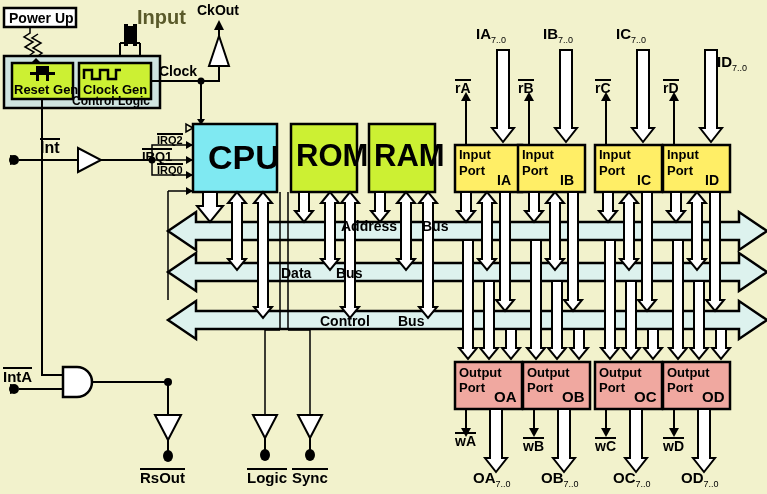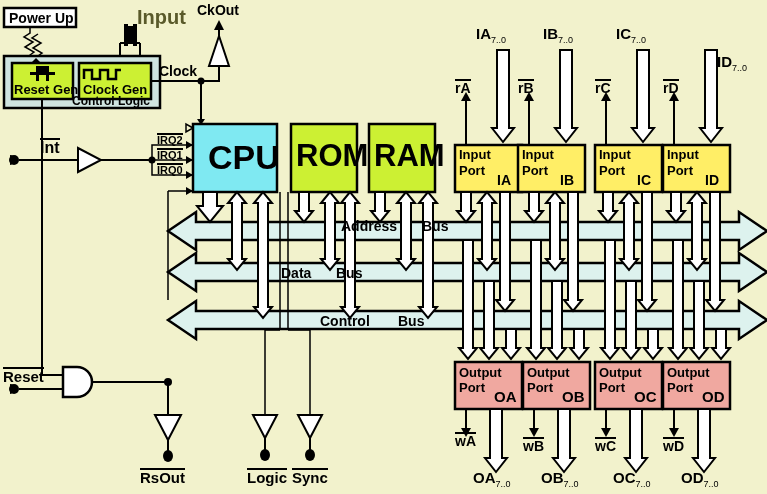--- a/index.html
+++ b/index.html
@@ -322,21 +322,21 @@
 
 <div class="lbl" style="left:159px;top:64px;font-size:14px;">Clock</div>
 
 <div class="lbl" style="left:14px;top:83px;font-size:13px;">Reset Gen</div>
 <div class="lbl" style="left:83px;top:83px;font-size:13px;">Clock Gen</div>
 <div class="lbl" style="left:72px;top:95px;font-size:12px;">Control Logic</div>
 
 <div class="lbl" style="left:3px;top:138px;font-size:16px;margin-left:37px;"><span class="ovl">Int</span></div>
 
 <div class="lbl" style="left:157px;top:133px;font-size:11px;"><span class="ovl">IRQ2</span></div>
-<div class="lbl" style="left:157px;top:148px;font-size:11px;"><span class="ovl">IRQ1</span></div>
+<div class="lbl" style="left:142px;top:148px;font-size:13px;"><span class="ovl">IRQ1</span></div>
 <div class="lbl" style="left:157px;top:163px;font-size:11px;"><span class="ovl">IRQ0</span></div>
 
 <div class="lbl" style="left:208px;top:140px;font-size:34px;">CPU</div>
 <div class="lbl" style="left:296px;top:140px;font-size:31px;">ROM</div>
 <div class="lbl" style="left:374px;top:140px;font-size:31px;">RAM</div>
 
 <div class="lbl" style="left:341px;top:219px;font-size:14px;">Address</div>
 <div class="lbl" style="left:422px;top:219px;font-size:14px;">Bus</div>
 
 <div class="lbl" style="left:281px;top:266px;font-size:14px;">Data</div>
@@ -390,18 +390,18 @@
 <div class="lbl" style="left:455px;top:432px;font-size:14px;"><span class="ovl">wA</span></div>
 <div class="lbl" style="left:523px;top:437px;font-size:14px;"><span class="ovl">wB</span></div>
 <div class="lbl" style="left:595px;top:437px;font-size:14px;"><span class="ovl">wC</span></div>
 <div class="lbl" style="left:663px;top:437px;font-size:14px;"><span class="ovl">wD</span></div>
 
 <div class="lbl" style="left:473px;top:470px;font-size:15px;"><span>OA</span><span class="sub">7..0</span></div>
 <div class="lbl" style="left:541px;top:470px;font-size:15px;"><span>OB</span><span class="sub">7..0</span></div>
 <div class="lbl" style="left:613px;top:470px;font-size:15px;"><span>OC</span><span class="sub">7..0</span></div>
 <div class="lbl" style="left:681px;top:470px;font-size:15px;"><span>OD</span><span class="sub">7..0</span></div>
 
-<div class="lbl" style="left:3px;top:367px;font-size:15px;"><span class="ovl">Reset</span></div>
+<div class="lbl" style="left:3px;top:367px;font-size:15px;"><span class="ovl">IntA</span></div>
 <div class="lbl" style="left:140px;top:468px;font-size:15px;"><span class="ovl">RsOut</span></div>
 <div class="lbl" style="left:247px;top:468px;font-size:15px;"><span class="ovl">Logic</span></div>
 <div class="lbl" style="left:292px;top:468px;font-size:15px;"><span class="ovl">Sync</span></div>
 
 </div>
 
 </body></html>

